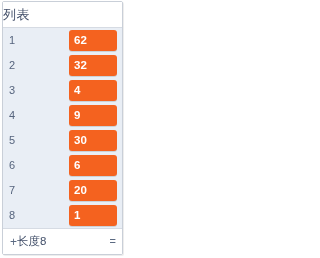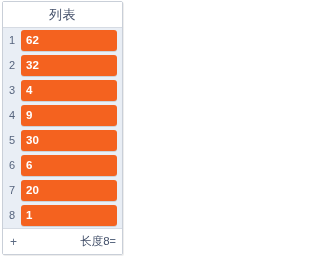--- a/index.html
+++ b/index.html
@@ -31,21 +31,21 @@
     flex-direction: column;
   }
   
   .header {
     flex: 0 0 auto;
     height: 25px;
     background: #ffffff;
     border-bottom: 1px solid #d6dbe3;
     display: flex;
     align-items: center;
-    justify-content: center;
+    justify-content: flex-start;
   }
   .header-title {
     font-size: 13px;
     color: #43506a;
     letter-spacing: 0.5px;
     line-height: 1;
   }
   
   .body {
     flex: 1 1 auto;
@@ -77,20 +77,21 @@
   .row-bar {
     background: #f4621f;
     border-radius: 3px;
     height: 21px;
     width: 100%;
     display: flex;
     align-items: center;
     box-sizing: border-box;
     padding-left: 5px;
     box-shadow: 0 1px 0 rgba(0,0,0,0.12);
+    margin-left: 48px;
   }
   .row-value {
     color: #ffffff;
     font-size: 11.5px;
     font-weight: bold;
     line-height: 1;
   }
   
   .footer {
     flex: 0 0 auto;
@@ -104,21 +105,21 @@
   }
   .footer-add {
     flex: 0 0 auto;
     font-size: 12px;
     color: #5b6a82;
     line-height: 1;
     cursor: pointer;
   }
   .footer-label {
     flex: 1 1 auto;
-    text-align: right;
+    text-align: left;
     font-size: 11.5px;
     color: #43506a;
     line-height: 1;
   }
   .footer-menu {
     flex: 0 0 auto;
     font-size: 11px;
     color: #5b6a82;
     line-height: 1;
     cursor: pointer;

